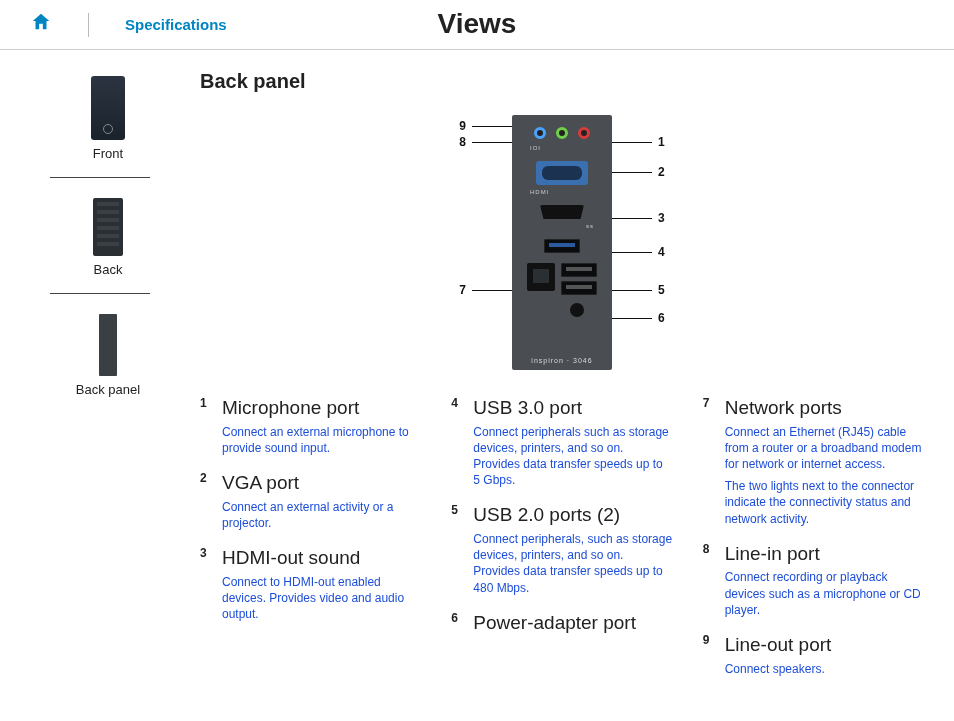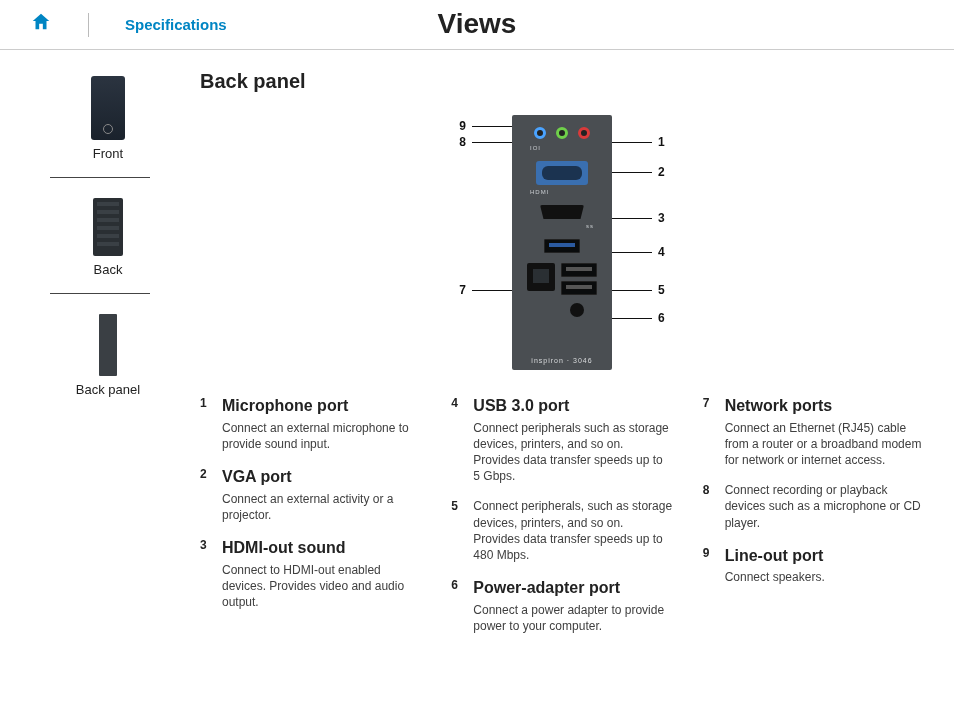--- a/index.html
+++ b/index.html
@@ -156,22 +156,22 @@
   .descs {
     display: flex;
     gap: 30px;
     font-size: 12px;
     line-height: 1.35;
   }
   .col { flex:1; display:flex; flex-direction:column; gap:14px;}
   .item { display:flex; gap:10px;}
   .num { font-weight:700; width:12px; flex-shrink:0;}
   .item-body { flex:1; }
-  .item-title{ font-weight:700; font-size:16px; margin-bottom:3px;}
-  .item-desc{ color:#404040; }
+  .item-title{ font-weight:400; font-size:19px; margin-bottom:3px;}
+  .item-desc{ color:#1d4ed8; }
   .item-desc p + p { margin-top:6px;}
 </style>
 </head>
 <body>
 
 <div class="topbar">
   <span class="home-icon">
     <svg width="22" height="22" viewBox="0 0 24 24" fill="currentColor">
         <path d="M12 3l9 8h-3v9h-4v-6H10v6H6v-9H3z"></path>
       </svg>
@@ -303,48 +303,48 @@
             <div class="item-body">
               <div class="item-title">USB 3.0 port</div>
               <div class="item-desc">
                 <p>Connect peripherals such as storage devices, printers, and so on. Provides data transfer speeds up to 5 Gbps.</p>
               </div>
             </div>
           </div>
           <div class="item">
             <div class="num">5</div>
             <div class="item-body">
+              <div class="item-title">USB 2.0 ports (2)</div>
               <div class="item-desc">
                 <p>Connect peripherals, such as storage devices, printers, and so on. Provides data transfer speeds up to 480 Mbps.</p>
               </div>
             </div>
           </div>
           <div class="item">
             <div class="num">6</div>
             <div class="item-body">
               <div class="item-title">Power-adapter port</div>
-              <div class="item-desc">
-                <p>Connect a power adapter to provide power to your computer.</p>
-              </div>
             </div>
           </div>
         </div>
         <div class="col">
           <div class="item">
             <div class="num">7</div>
             <div class="item-body">
               <div class="item-title">Network ports</div>
               <div class="item-desc">
                 <p>Connect an Ethernet (RJ45) cable from a router or a broadband modem for network or internet access.</p>
+                <p>The two lights next to the connector indicate the connectivity status and network activity.</p>
               </div>
             </div>
           </div>
           <div class="item">
             <div class="num">8</div>
             <div class="item-body">
+              <div class="item-title">Line-in port</div>
               <div class="item-desc">
                 <p>Connect recording or playback devices such as a microphone or CD player.</p>
               </div>
             </div>
           </div>
           <div class="item">
             <div class="num">9</div>
             <div class="item-body">
               <div class="item-title">Line-out port</div>
               <div class="item-desc">

